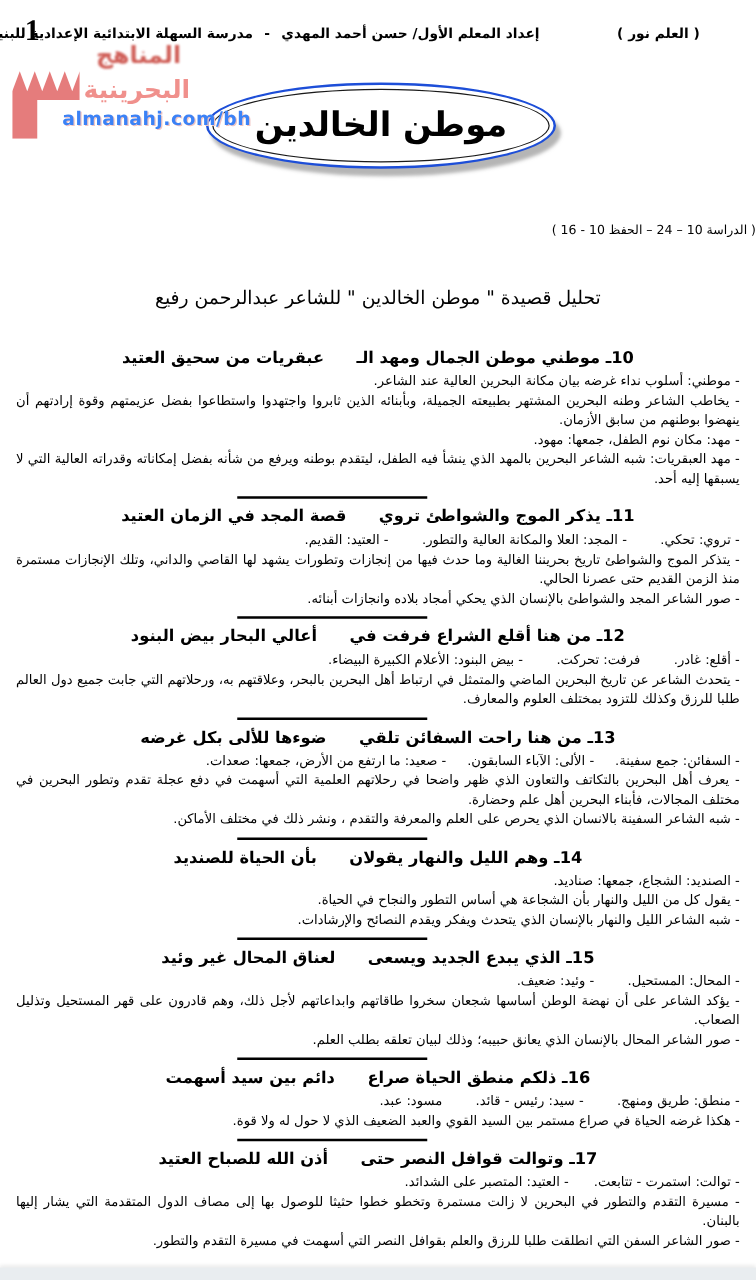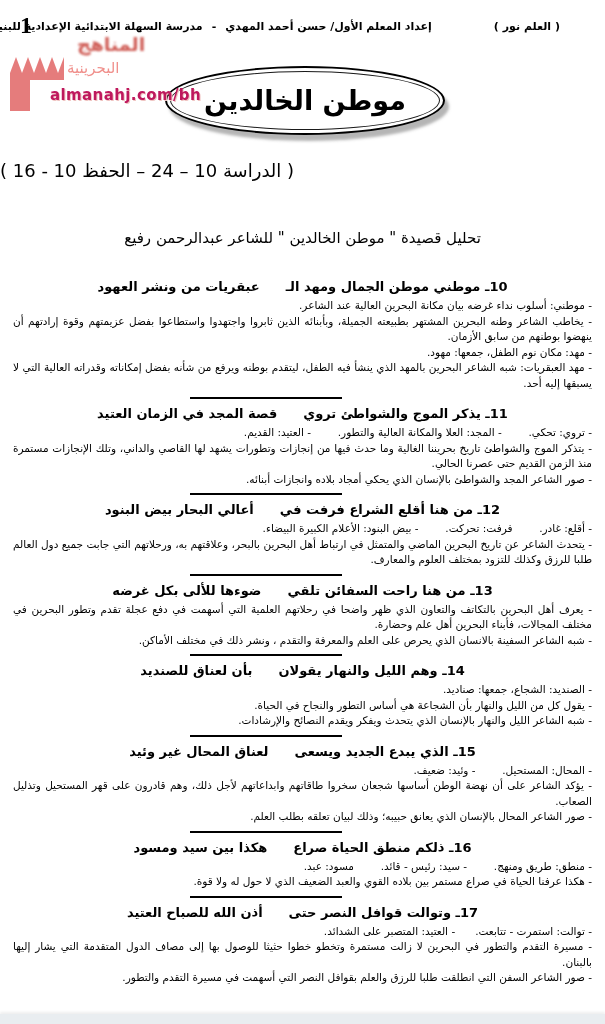--- a/index.html
+++ b/index.html
@@ -21,40 +21,40 @@
     position:absolute; top:12px; left:20px;
     font-family:"Liberation Serif", serif; font-weight:bold; font-size:24px;
   }
   
   .wm { position:absolute; top:35px; left:8px; width:210px; height:80px; z-index:6; }
   .wm-crown { position:absolute; left:2px; top:18px; opacity:.9; }
   .wm-l1 {
     position:absolute; top:-2px; left:69px; font-size:19px; font-weight:bold;
     color:#c8443c; filter:blur(1px); opacity:.85;
   }
-  .wm-l2 { position:absolute; top:24px; left:59px; font-size:15px; font-weight:normal; color:#f0908c; }
+  .wm-l2 { position:absolute; top:24px; left:59px; font-size:20px; font-weight:bold; color:#f0908c; }
   .wm-l3 {
     position:absolute; top:51px; left:42px; font-size:15px; font-weight:bold;
-    color:#be185d; letter-spacing:.4px; text-shadow:1px 1px 0 #f0c4c2; direction:ltr;
+    color:#3b82f6; letter-spacing:.4px; text-shadow:1px 1px 0 #f0c4c2; direction:ltr;
   }
   
   .title-oval {
     position:absolute; left:165px; top:66px; width:280px; height:69px;
-    border:2px solid #000000; border-radius:50%; background:#fff; z-index:4;
+    border:2px solid #1d4ed8; border-radius:50%; background:#fff; z-index:4;
     display:flex; align-items:center; justify-content:center;
     box-shadow:4px 6px 3px rgba(120,120,120,.55);
   }
   .title-oval::before {
     content:""; position:absolute; inset:3px; border:1px solid #1a1a1a; border-radius:50%;
   }
   .title-text { font-size:27px; font-weight:bold; position:relative; z-index:2; }
   
   .subtitle {
-    position:absolute; top:160px; left:0; right:0; text-align:left;
-    font-size:18px; letter-spacing:.2px;
+    position:absolute; top:179px; left:0; right:0; text-align:right;
+    font-size:10px; letter-spacing:.2px;
   }
   .analysis {
     position:absolute; top:229px; left:0; right:0; text-align:center;
     font-size:15px;
   }
   
   .content { position:absolute; top:278px; right:13px; left:13px; }
   .verse {
     display:flex; justify-content:center; gap:26px;
     font-weight:bold; font-size:13px; line-height:18px; margin-bottom:2px;
@@ -101,21 +101,21 @@
 
   <div class="subtitle">( الدراسة 10 – 24  – الحفظ 10 - 16 )</div>
 
   <div class="analysis">تحليل قصيدة " موطن الخالدين  " للشاعر عبدالرحمن رفيع</div>
 
   <div class="content">
 
     <section>
       <div class="verse">
         <span>10ـ موطني موطن الجمال ومهد الـ</span>
-        <span>عبقريات من ونشر العهود</span>
+        <span>عبقريات من سحيق العتيد</span>
       </div>
       <p class="note">- موطني: أسلوب نداء غرضه بيان مكانة البحرين العالية عند الشاعر.</p>
       <p class="note">- يخاطب الشاعر وطنه البحرين المشتهر بطبيعته الجميلة، وبأبنائه الذين ثابروا واجتهدوا واستطاعوا بفضل عزيمتهم وقوة إرادتهم أن ينهضوا بوطنهم من سابق الأزمان.</p>
       <p class="note">- مهد: مكان نوم الطفل، جمعها: مهود.</p>
       <p class="note">- مهد العبقريات: شبه الشاعر البحرين بالمهد الذي ينشأ فيه الطفل، ليتقدم بوطنه ويرفع من شأنه بفضل إمكاناته وقدراته العالية التي لا يسبقها إليه أحد.</p>
       <div class="divider"></div>
     </section>
 
     <section>
       <div class="verse">
@@ -136,29 +136,30 @@
       <p class="note">- أقلع: غادر.&nbsp;&nbsp;&nbsp;&nbsp;&nbsp;&nbsp;&nbsp;&nbsp;فرفت: تحركت.&nbsp;&nbsp;&nbsp;&nbsp;&nbsp;&nbsp;&nbsp;&nbsp;- بيض البنود: الأعلام الكبيرة البيضاء.</p>
       <p class="note">- يتحدث الشاعر عن تاريخ البحرين الماضي والمتمثل في ارتباط أهل البحرين بالبحر، وعلاقتهم به، ورحلاتهم التي جابت جميع دول العالم طلبا للرزق وكذلك للتزود بمختلف العلوم والمعارف.</p>
       <div class="divider"></div>
     </section>
 
     <section>
       <div class="verse">
         <span>13ـ من هنا راحت السفائن تلقي</span>
         <span>ضوءها للألى بكل غرضه</span>
       </div>
+      <p class="note">- السفائن: جمع سفينة.&nbsp;&nbsp;&nbsp;&nbsp;&nbsp;- الألى: الآباء السابقون.&nbsp;&nbsp;&nbsp;&nbsp;&nbsp;- صعيد: ما ارتفع من الأرض، جمعها: صعدات.</p>
       <p class="note">- يعرف أهل البحرين بالتكاتف والتعاون الذي ظهر واضحا في رحلاتهم العلمية التي أسهمت في دفع عجلة تقدم وتطور البحرين في مختلف المجالات، فأبناء البحرين أهل علم وحضارة.</p>
       <p class="note">- شبه الشاعر السفينة بالانسان الذي يحرص على العلم والمعرفة والتقدم ، ونشر ذلك في مختلف الأماكن.</p>
       <div class="divider"></div>
     </section>
 
     <section>
       <div class="verse">
         <span>14ـ وهم الليل والنهار يقولان</span>
-        <span>بأن لعناق للصنديد</span>
+        <span>بأن الحياة للصنديد</span>
       </div>
       <p class="note">- الصنديد: الشجاع، جمعها: صناديد.</p>
       <p class="note">- يقول كل من الليل والنهار بأن الشجاعة هي أساس التطور والنجاح في الحياة.</p>
       <p class="note">- شبه الشاعر الليل والنهار بالإنسان الذي يتحدث ويفكر ويقدم النصائح والإرشادات.</p>
       <div class="divider"></div>
     </section>
 
     <section>
       <div class="verse">
         <span>15ـ الذي يبدع الجديد ويسعى</span>
@@ -166,24 +167,24 @@
       </div>
       <p class="note">- المحال: المستحيل.&nbsp;&nbsp;&nbsp;&nbsp;&nbsp;&nbsp;&nbsp;&nbsp;- وئيد: ضعيف.</p>
       <p class="note">- يؤكد الشاعر على أن نهضة الوطن أساسها شجعان سخروا طاقاتهم وابداعاتهم لأجل ذلك، وهم قادرون على قهر المستحيل وتذليل الصعاب.</p>
       <p class="note">- صور الشاعر المحال بالإنسان الذي يعانق حبيبه؛ وذلك لبيان تعلقه بطلب العلم.</p>
       <div class="divider"></div>
     </section>
 
     <section>
       <div class="verse">
         <span>16ـ ذلكم منطق الحياة صراع</span>
-        <span>هكذا بين سيد ومسود</span>
+        <span>دائم بين سيد أسهمت</span>
       </div>
       <p class="note">- منطق: طريق ومنهج.&nbsp;&nbsp;&nbsp;&nbsp;&nbsp;&nbsp;&nbsp;&nbsp;- سيد: رئيس - قائد.&nbsp;&nbsp;&nbsp;&nbsp;&nbsp;&nbsp;&nbsp;&nbsp;مسود: عبد.</p>
-      <p class="note">- هكذا عرفنا الحياة في صراع مستمر بين بلاده القوي والعبد الضعيف الذي لا حول له ولا قوة.</p>
+      <p class="note">- هكذا غرضه الحياة في صراع مستمر بين السيد القوي والعبد الضعيف الذي لا حول له ولا قوة.</p>
       <div class="divider"></div>
     </section>
 
     <section>
       <div class="verse">
         <span>17ـ وتوالت قوافل النصر حتى</span>
         <span>أذن الله للصباح العتيد</span>
       </div>
       <p class="note">- توالت: استمرت - تتابعت.&nbsp;&nbsp;&nbsp;&nbsp;&nbsp;&nbsp;- العتيد: المتصبر على الشدائد.</p>
       <p class="note">- مسيرة التقدم والتطور في البحرين لا زالت مستمرة وتخطو خطوا حثيثا للوصول بها إلى مصاف الدول المتقدمة التي يشار إليها بالبنان.</p>

